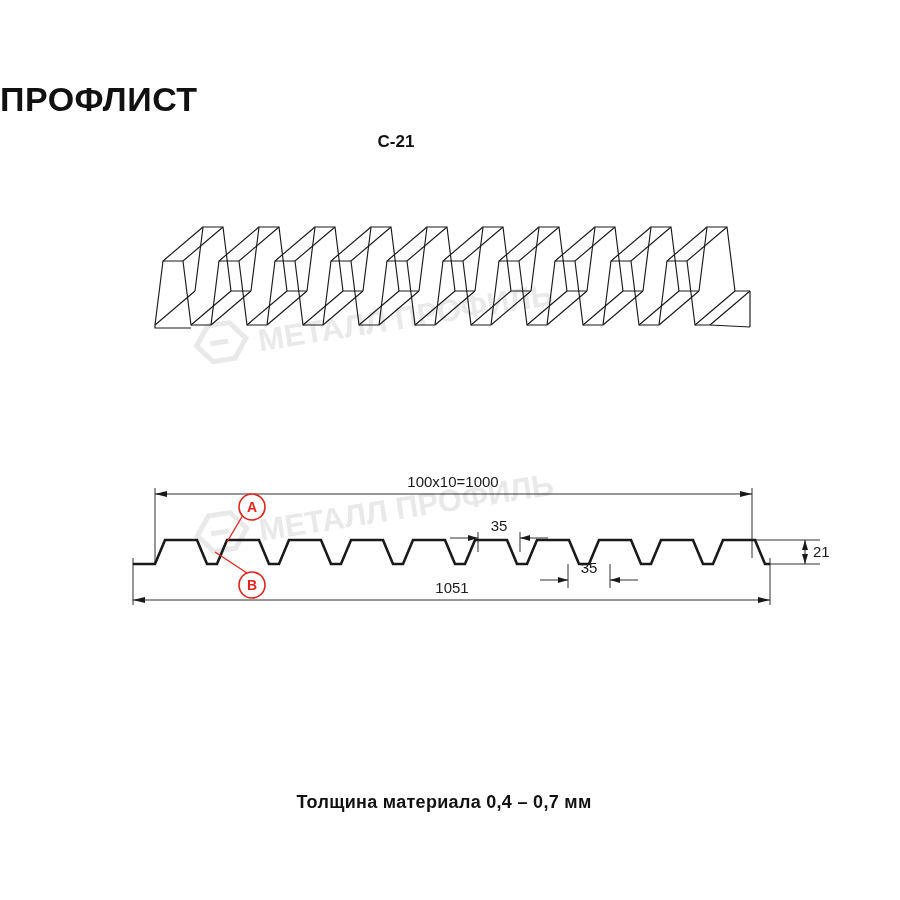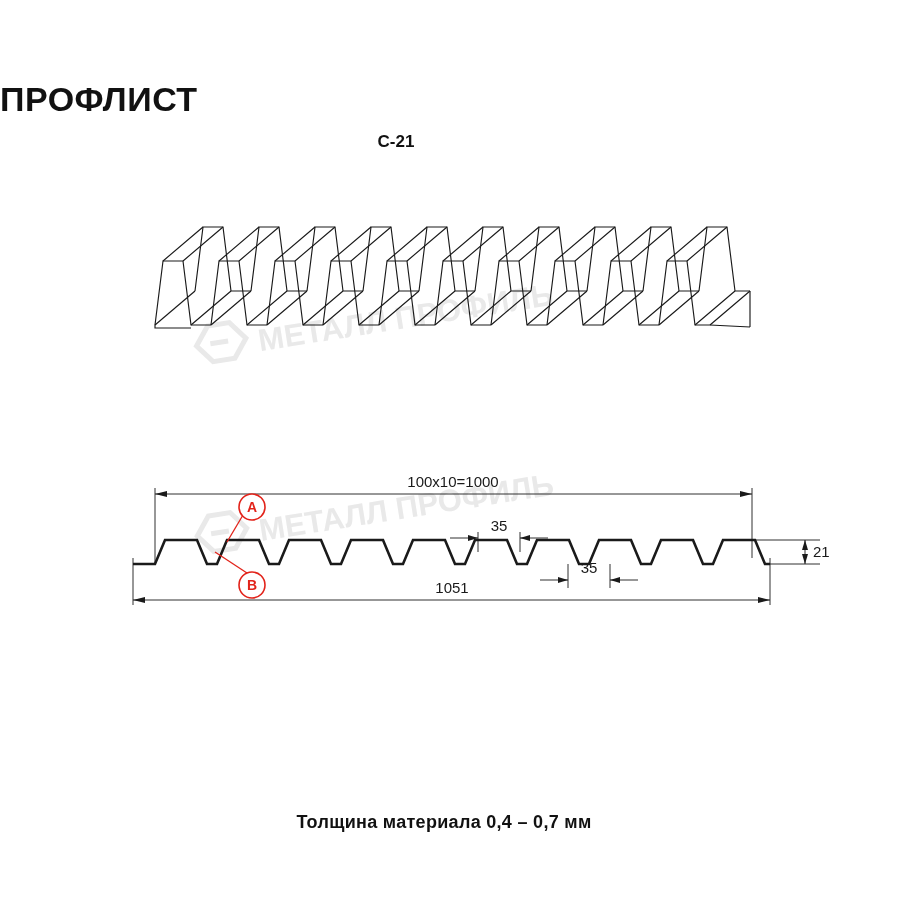--- a/index.html
+++ b/index.html
@@ -34,21 +34,21 @@
     top: 132px;
     left: 0;
     width: 792px;
     text-align: center;
     font-size: 17px;
     font-weight: bold;
     color: #111;
   }
   .footer {
     position: absolute;
-    top: 812px;
+    top: 792px;
     left: 0;
     width: 888px;
     text-align: center;
     font-size: 18px;
     font-weight: bold;
     color: #111;
     letter-spacing: 0.3px;
   }
   .iso-area {
     position: absolute;

